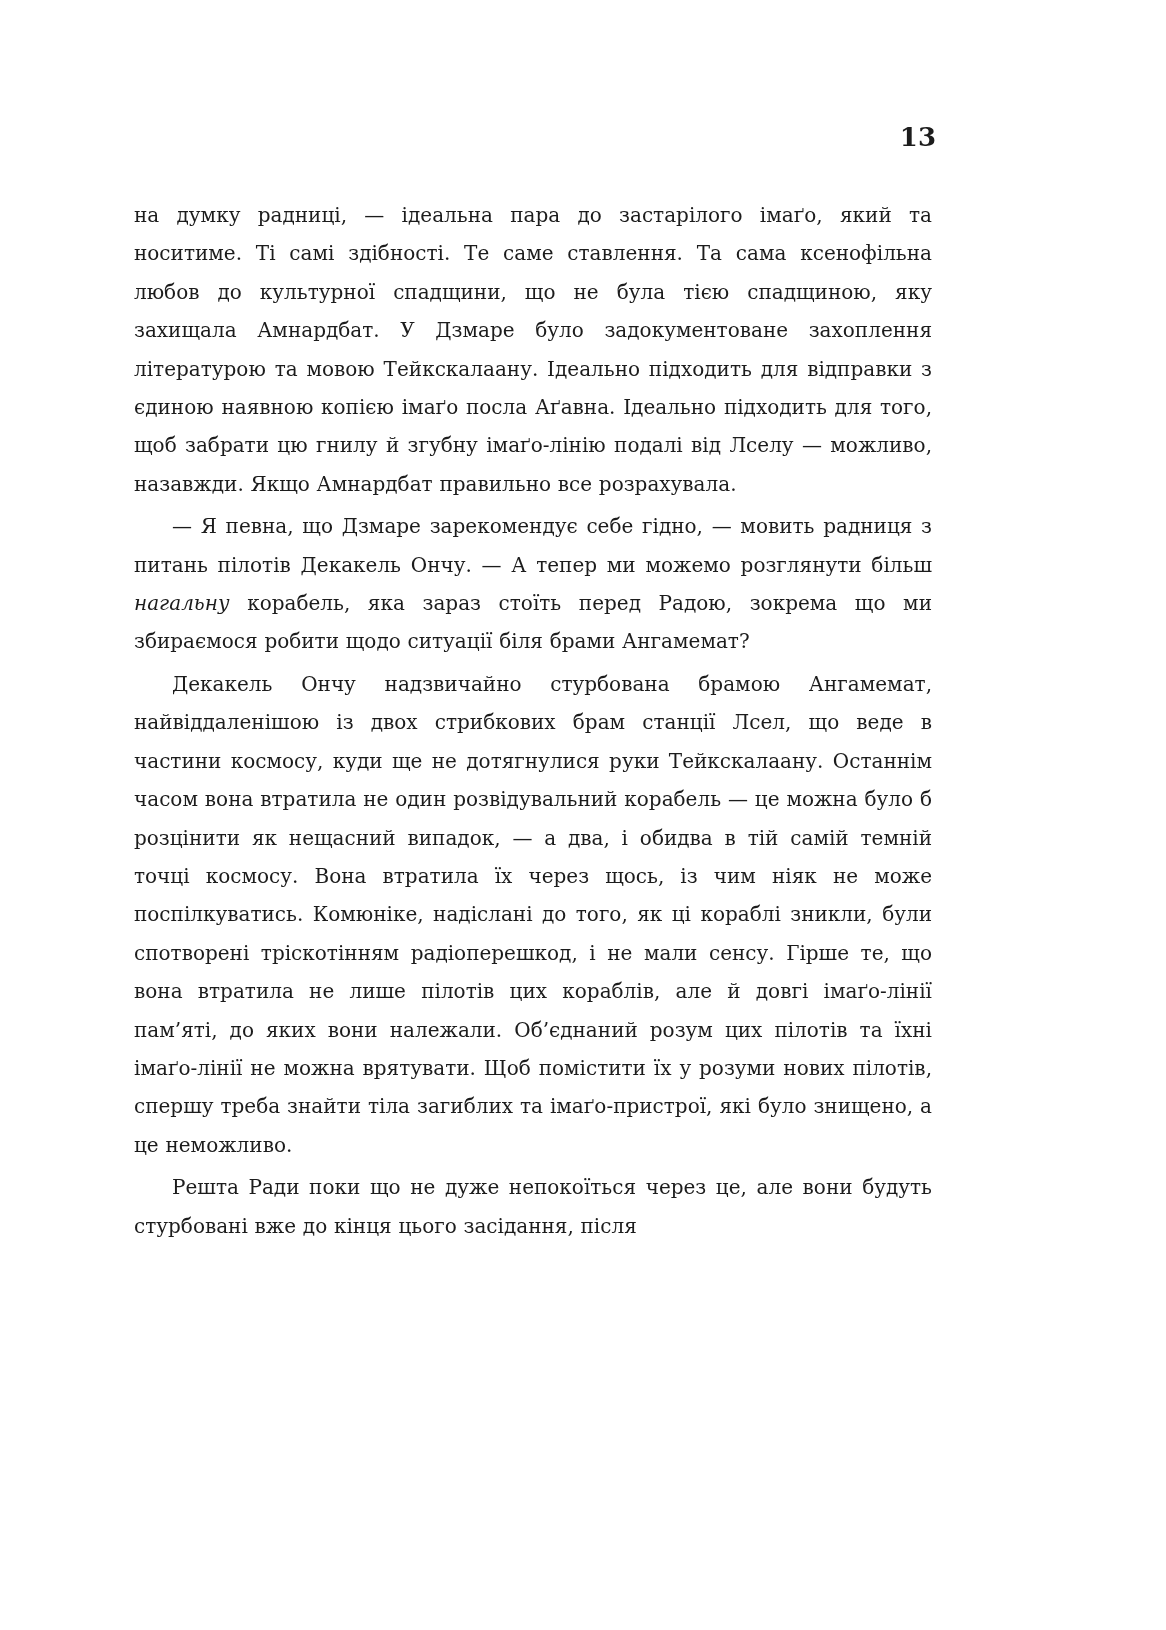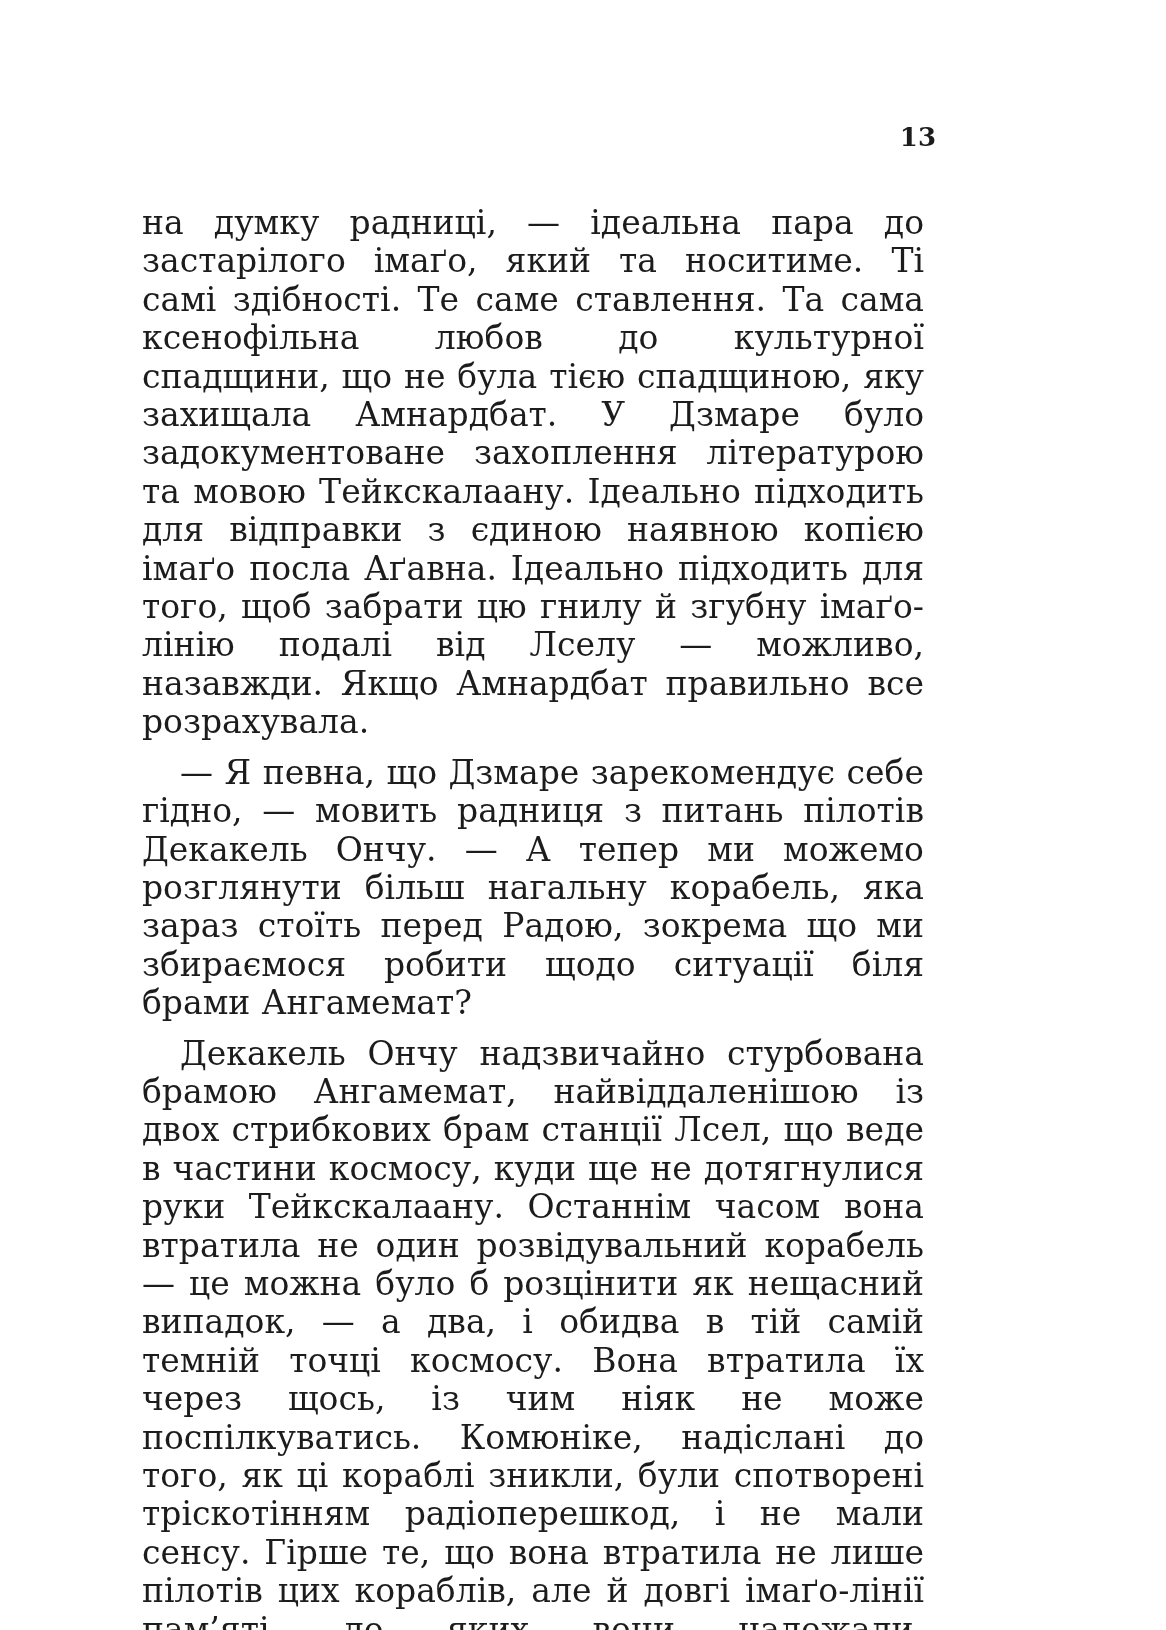--- a/index.html
+++ b/index.html
@@ -26,38 +26,40 @@
     font-weight: bold;
     color: #1c1c1c;
   }
   .text-block {
     position: absolute;
     top: 192px;
     left: 130px;
     width: 806px;
   }
   .text-block p {
-    margin: 12px;
+    margin: 4px;
     padding: 0;
-    font-size: 33px;
+    font-size: 20px;
     line-height: 38.4px;
     text-align: justify;
     hyphens: auto;
     -webkit-hyphens: auto;
     word-spacing: 0.02em;
   }
   .text-block p.indent {
     text-indent: 38px;
   }
   .text-block .italic {
+    font-style: italic;
   }
 </style>
 </head>
 <body>
 
 <div class="page">
   <div class="page-number">13</div>
   <div class="text-block">
       <p><span>на думку радниці, — ідеальна пара до застарілого імаґо, який та носитиме. Ті самі здібності. Те саме ставлення. Та сама ксенофільна любов до культурної спадщини, що не була тією спадщиною, яку захищала Амнардбат. У Дзмаре було задокументоване захоплення літературою та мовою Тейкскалаану. Ідеально підходить для відправки з єдиною наявною копією імаґо посла Аґавна. Ідеально підходить для того, щоб забрати цю гнилу й згубну імаґо-лінію подалі від Лселу — можливо, назавжди. Якщо Амнардбат правильно все розрахувала.</span></p>
       <p class="indent"><span>— Я певна, що Дзмаре зарекомендує себе гідно, — мовить радниця з питань пілотів Декакель Ончу. — А тепер ми можемо розглянути більш </span><span class="italic">нагальну</span><span> корабель, яка зараз стоїть перед Радою, зокрема що ми збираємося робити щодо ситуації біля брами Ангамемат?</span></p>
       <p class="indent"><span>Декакель Ончу надзвичайно стурбована брамою Ангамемат, найвіддаленішою із двох стрибкових брам станції Лсел, що веде в частини космосу, куди ще не дотягнулися руки Тейкскалаану. Останнім часом вона втратила не один розвідувальний корабель — це можна було б розцінити як нещасний випадок, — а два, і обидва в тій самій темній точці космосу. Вона втратила їх через щось, із чим ніяк не може поспілкуватись. Комюніке, надіслані до того, як ці кораблі зникли, були спотворені тріскотінням радіоперешкод, і не мали сенсу. Гірше те, що вона втратила не лише пілотів цих кораблів, але й довгі імаґо-лінії пам’яті, до яких вони належали. Об’єднаний розум цих пілотів та їхні імаґо-лінії не можна врятувати. Щоб помістити їх у розуми нових пілотів, спершу треба знайти тіла загиблих та імаґо-пристрої, які було знищено, а це неможливо.</span></p>
+      <p class="indent"><span>Решта Ради поки що не дуже непокоїться через це, але вони будуть стурбовані вже до кінця цього засідання, після</span></p>
     </div>
 </div>
 
 </body></html>

